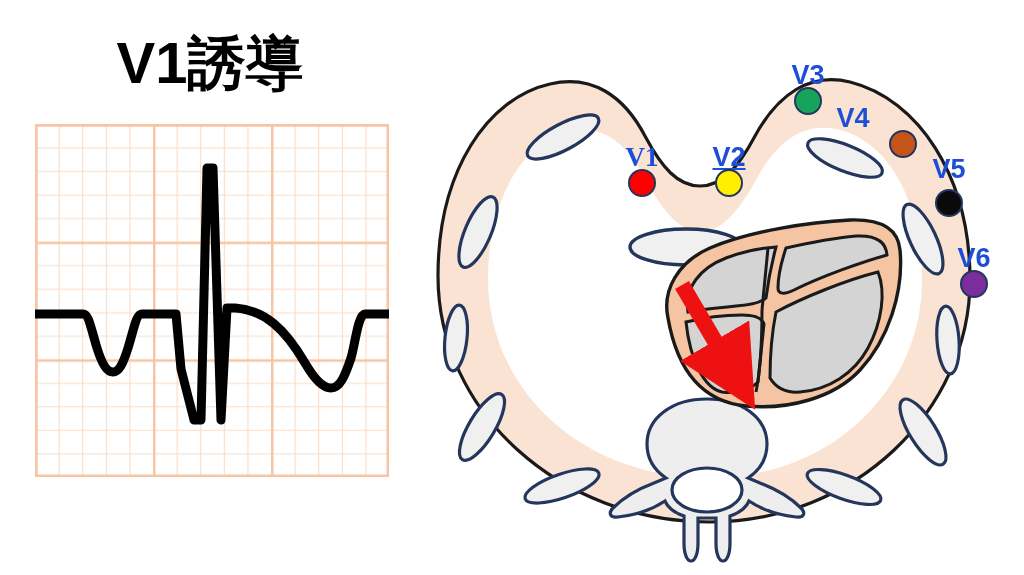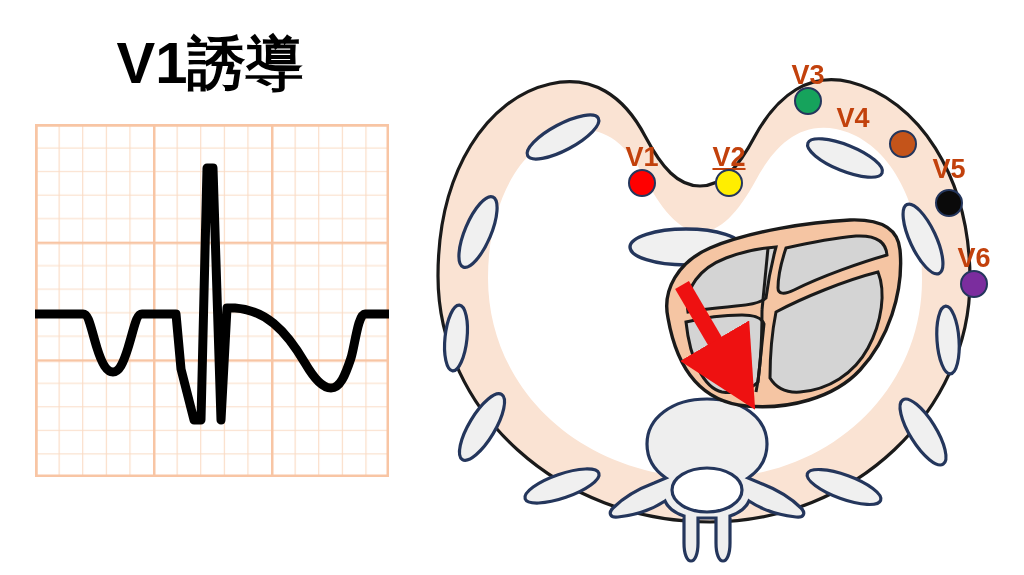--- a/index.html
+++ b/index.html
@@ -59,21 +59,21 @@
     position: absolute;
     left: 410px;
     top: 0;
     width: 614px;
     height: 575px;
   }
   .lead-label {
     position: absolute;
     font-size: 27px;
     font-weight: bold;
-    color: #c2410c;
+    color: #1d4ed8;
     font-family: "Liberation Sans", sans-serif;
     line-height: 1;
     white-space: nowrap;
     transform: translateX(-50%);
   }
   .lead-dot {
     position: absolute;
     border-radius: 50%;
     border: 2px solid #24365c;
     box-sizing: border-box;
@@ -249,21 +249,21 @@
             <path d="M 0,0 L 5,2.5 L 0,5 Z" fill="#ee1111"></path>
           </marker>
         </defs>
         <line x1="272" y1="285" x2="316" y2="360" stroke="#ee1111" stroke-width="16" marker-end="url(#vecArrow)"></line>
       </g>
 
     </svg>
   </div>
 
   <div id="electrode-layer">
-      <div class="lead-label" style="left: 642px; top: 144px;">V1</div>
+      <div class="lead-label" style="left: 642px; top: 144px; font-family: Liberation Serif, serif;">V1</div>
       <div class="lead-dot" style="left: 642px; top: 183px; width: 28px; height: 28px; background: rgb(255, 0, 0);"></div>
       <div class="lead-label" style="left: 729px; top: 144px; text-decoration: underline;">V2</div>
       <div class="lead-dot" style="left: 729px; top: 183px; width: 28px; height: 28px; background: rgb(255, 238, 0);"></div>
       <div class="lead-label" style="left: 808px; top: 62px;">V3</div>
       <div class="lead-dot" style="left: 808px; top: 101px; width: 28px; height: 28px; background: rgb(22, 163, 92);"></div>
       <div class="lead-label" style="left: 853px; top: 105px;">V4</div>
       <div class="lead-dot" style="left: 903px; top: 144px; width: 28px; height: 28px; background: rgb(196, 84, 26);"></div>
       <div class="lead-label" style="left: 949px; top: 156px;">V5</div>
       <div class="lead-dot" style="left: 949px; top: 203px; width: 28px; height: 28px; background: rgb(10, 10, 10);"></div>
       <div class="lead-label" style="left: 974px; top: 245px;">V6</div>

